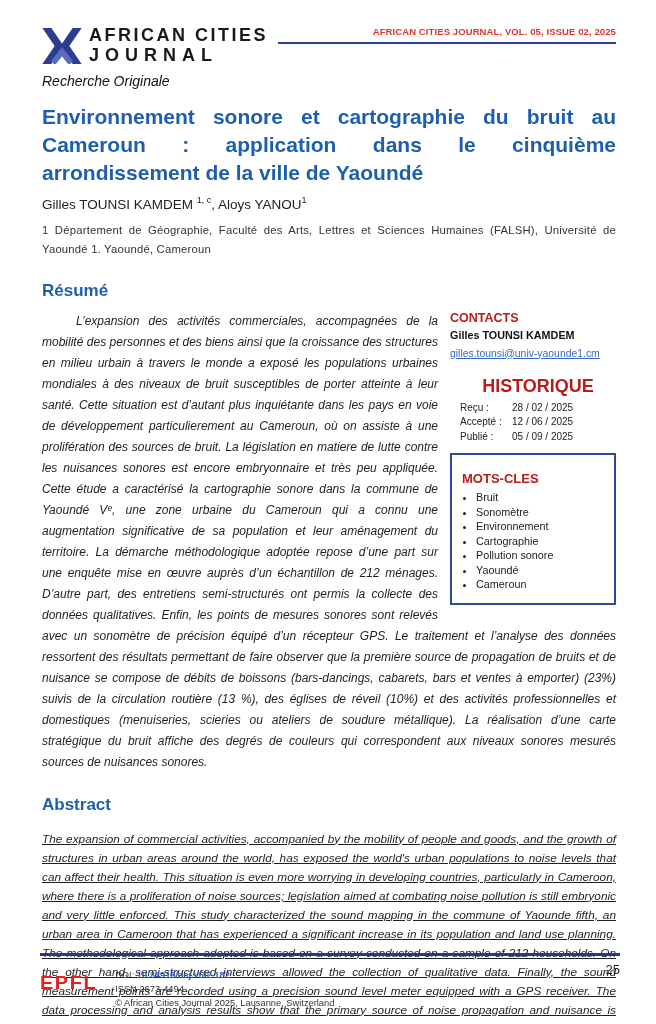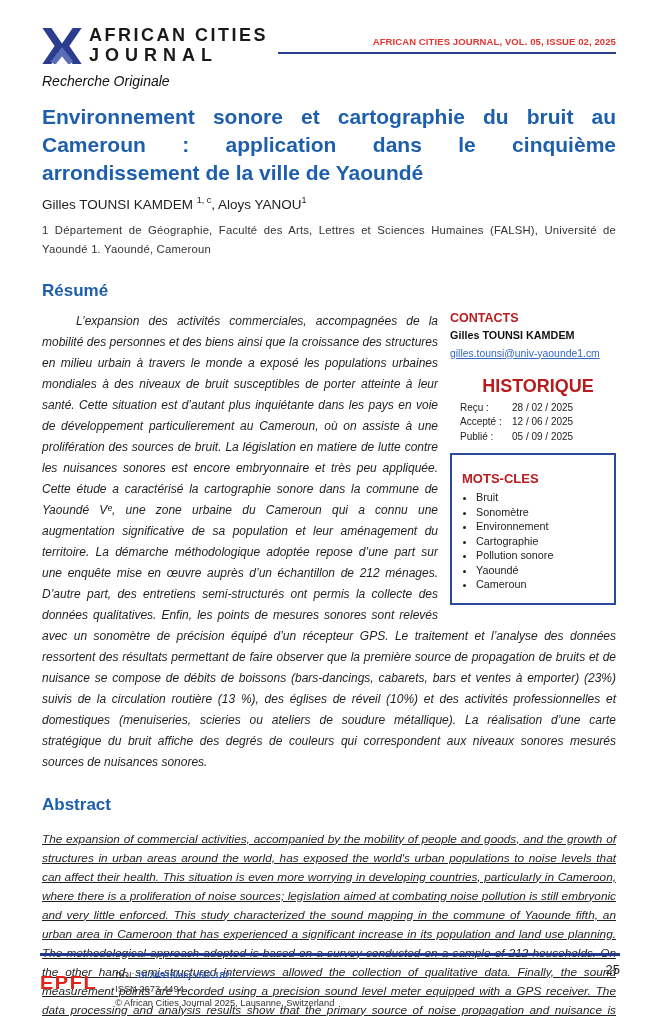--- a/index.html
+++ b/index.html
@@ -7,21 +7,21 @@
     position:relative;
     width:656px;height:1024px;
     background:#ffffff;
     overflow:hidden;
     font-family:"Liberation Sans","DejaVu Sans",sans-serif;
     color:#1c1c1c;
     box-sizing:border-box;
     padding:26px 40px 0 42px;
   }
   
-  .header{display:flex;align-items:center;}
+  .header{display:flex;align-items:flex-start;}
   .logo{display:flex;align-items:flex-start;gap:7px;}
   .logo svg{display:block;margin-top:2px;}
   .logo-text{line-height:1;}
   .logo-line1{font-size:18px;font-weight:800;letter-spacing:2.5px;color:#191919;}
   .logo-line2{font-size:18px;font-weight:800;letter-spacing:6px;color:#191919;margin-top:2px;}
   .header-right{flex:1;display:flex;flex-direction:column;justify-content:flex-end;margin-left:10px;}
   .issue-ref{font-size:9.5px;font-weight:700;color:#e23530;text-align:right;margin-bottom:5px;letter-spacing:0.1px;}
   .header-rule{height:2px;background:#2b3f92;}
   .article-type{font-style:italic;font-size:14px;color:#111;margin-top:9px;}
   

